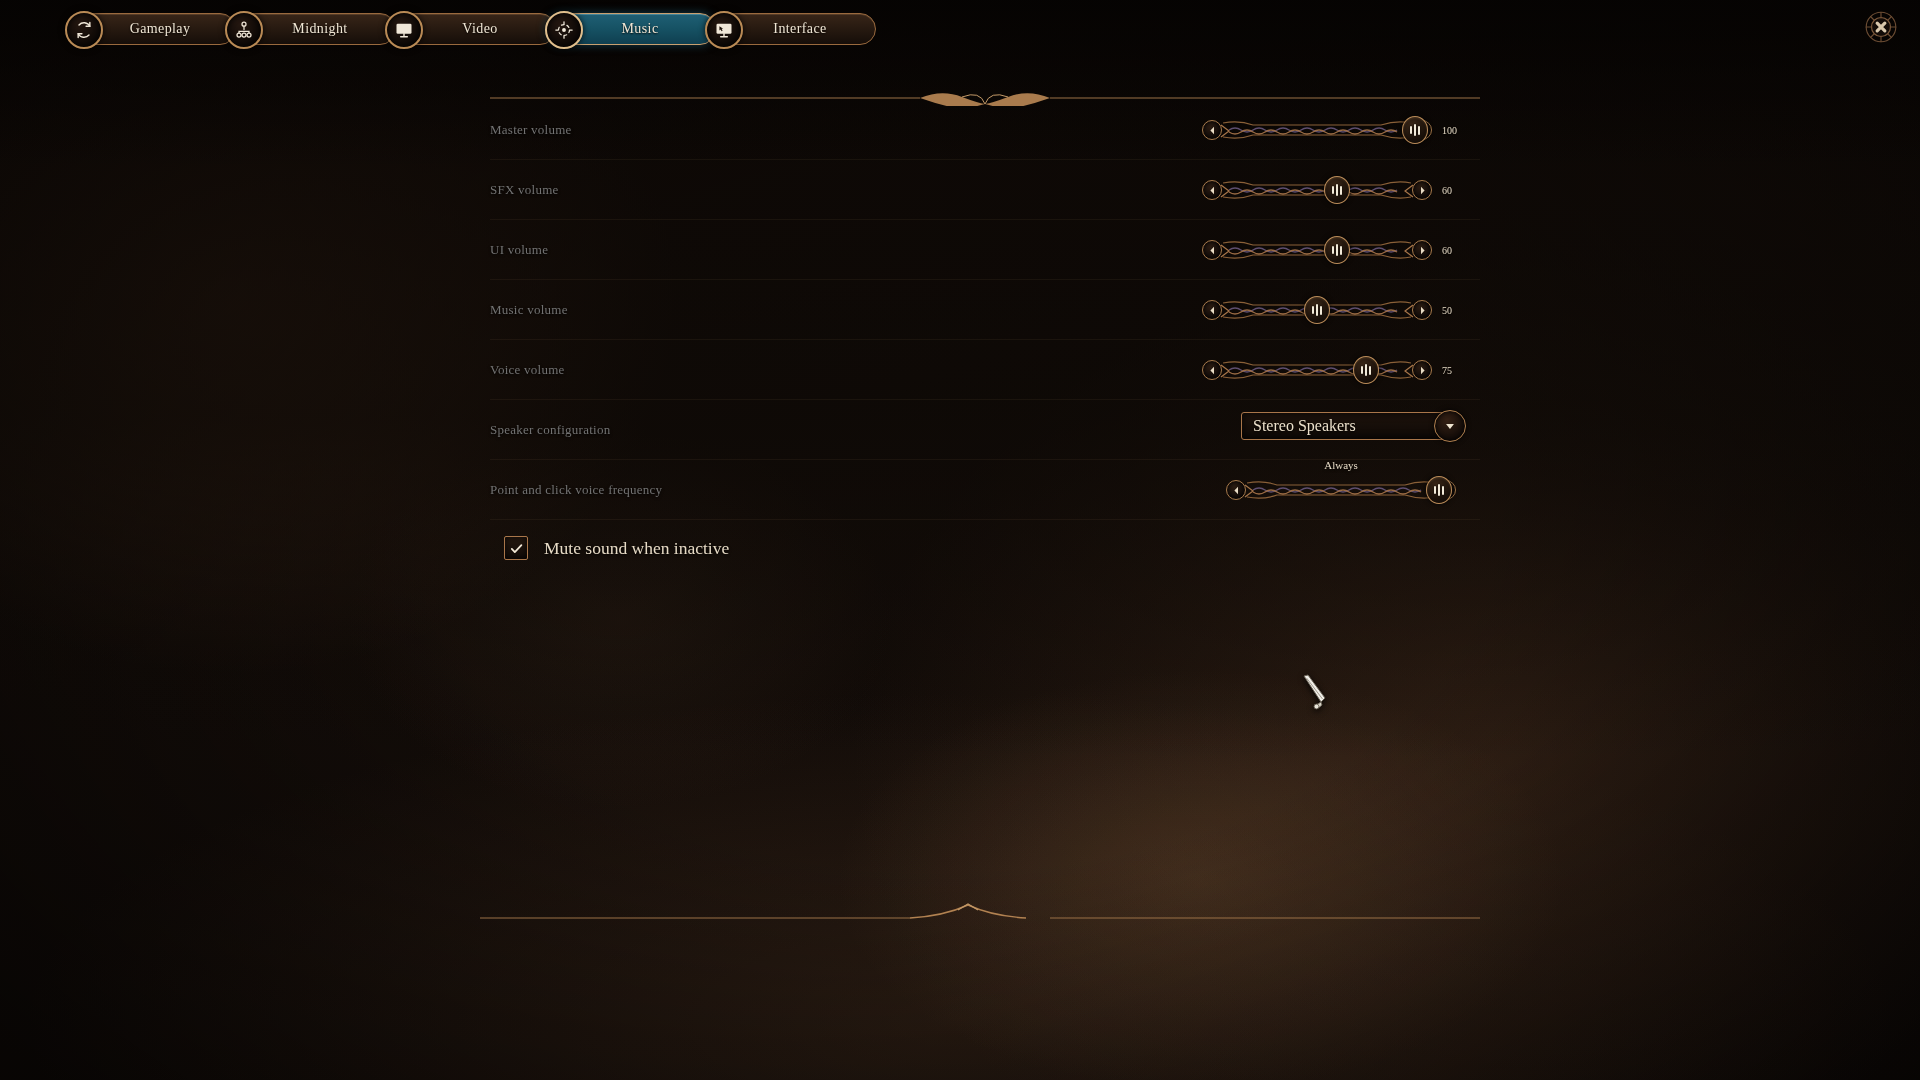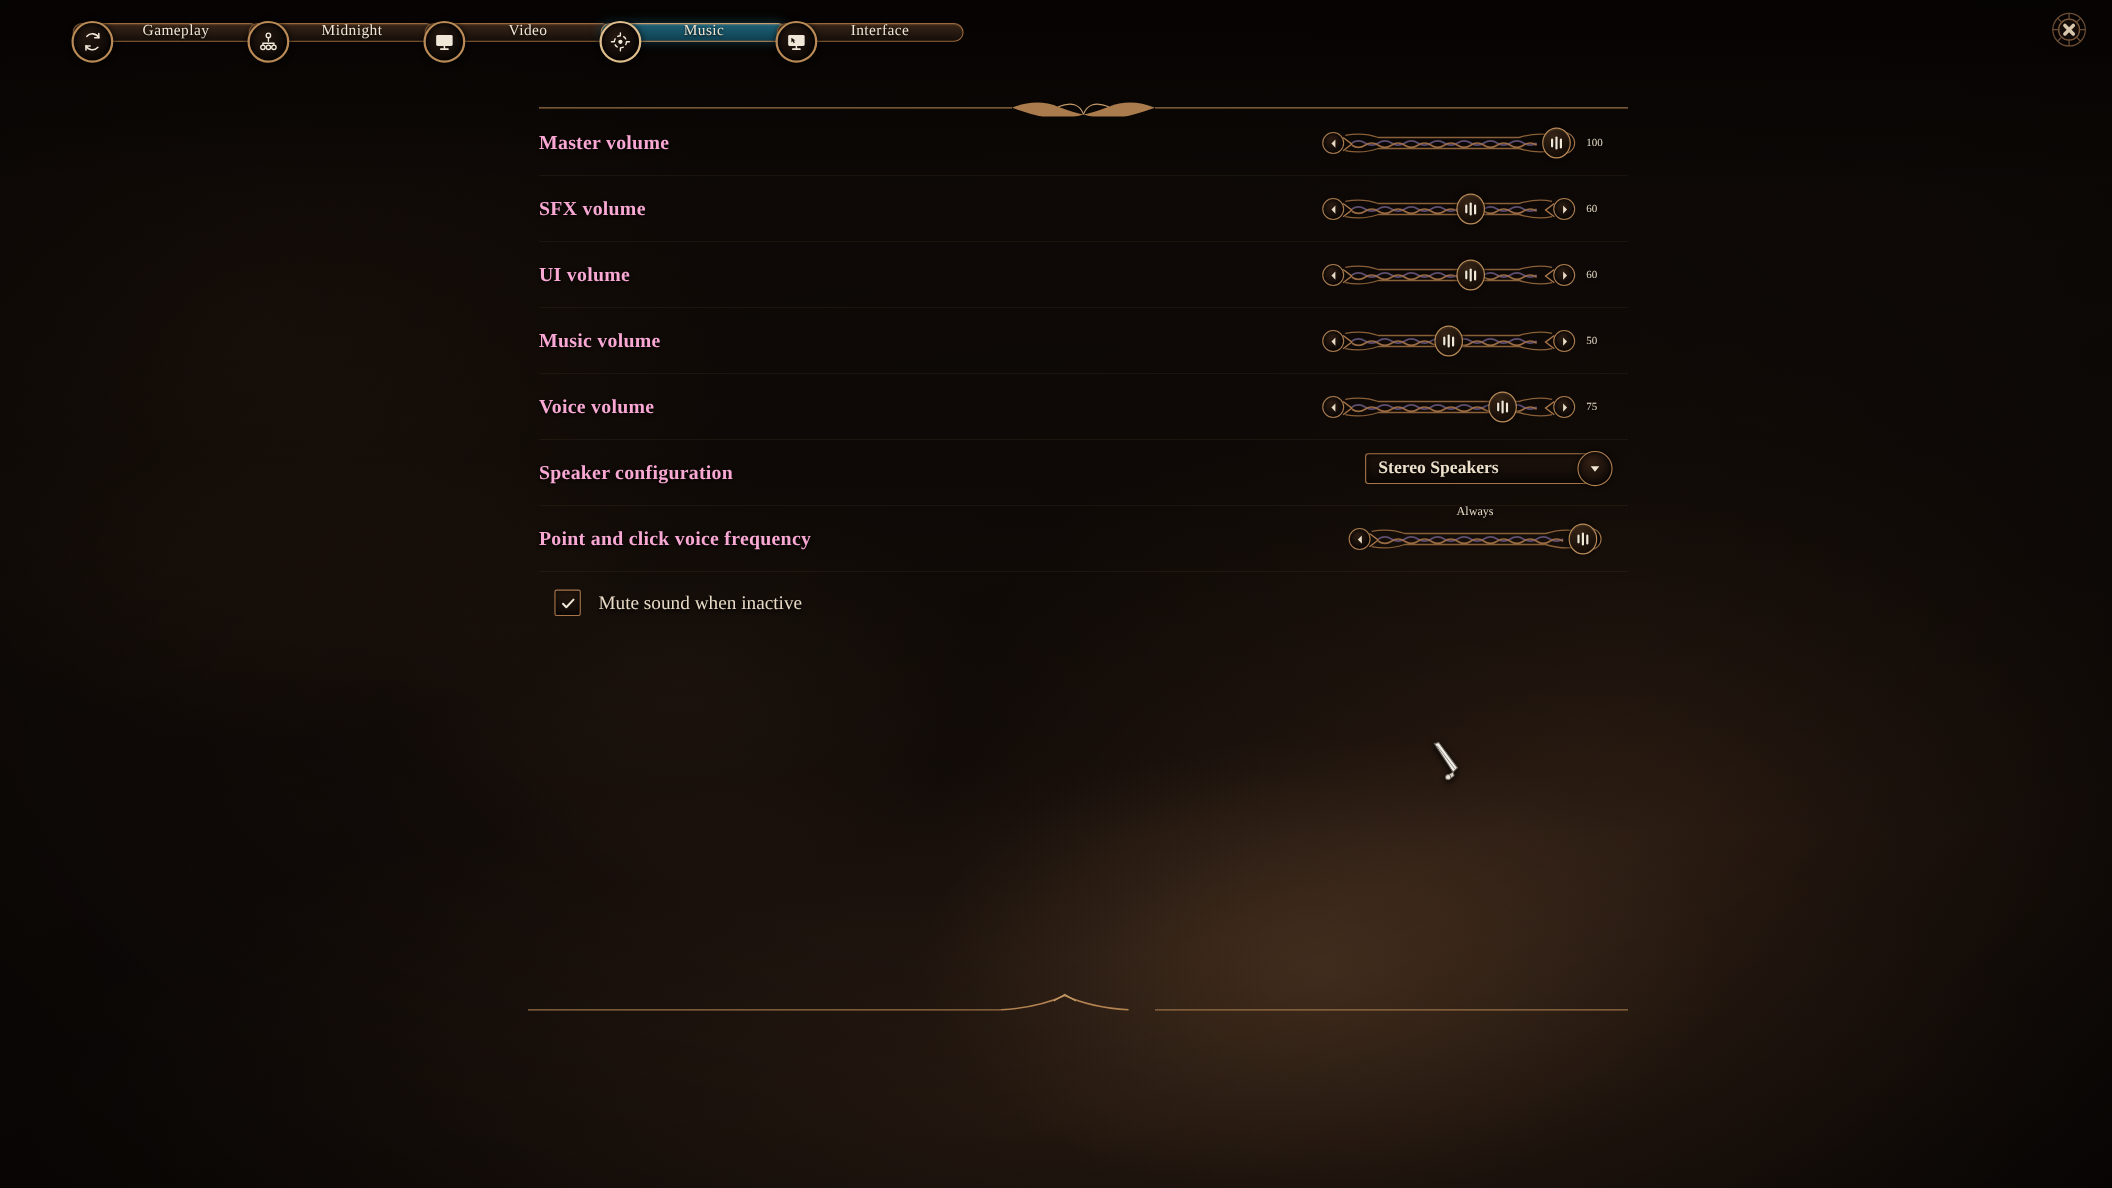--- a/index.html
+++ b/index.html
@@ -32,21 +32,21 @@
   }
   .bg-dark-top { position:absolute; left:0; top:0; width:100%; height:170px;
     background:linear-gradient(to bottom, rgba(5,3,2,0.92), rgba(5,3,2,0.0)); }
   .bg-panel { position:absolute; left:0; top:0; width:100%; height:760px;
     background:linear-gradient(to bottom, rgba(10,6,4,0.80) 0%, rgba(12,8,5,0.72) 55%, rgba(12,8,5,0.0) 100%); }
 
   
   #tabbar { position:absolute; left:66px; top:12px; height:34px; display:flex; align-items:center; z-index:6; }
   .tab { position:relative; height:32px; display:flex; align-items:center; margin-right:-10px; }
   .tab-pill {
-    height:17px; display:flex; align-items:center; justify-content:center;
+    height:32px; display:flex; align-items:center; justify-content:center;
     padding:0 26px 0 44px; min-width:170px;
     border:1px solid #9a6a3e; border-radius:16px;
     background:linear-gradient(to bottom, rgba(60,40,26,0.92), rgba(22,14,9,0.96));
     box-shadow:inset 0 1px 0 rgba(200,150,100,0.22);
     position:relative;
   }
   .tab.sel .tab-pill {
     background:linear-gradient(to bottom, #1f5f74 0%, #165264 48%, #0f3f50 100%);
     border-color:#c8a070;
     box-shadow:inset 0 1px 0 rgba(160,220,240,0.30), 0 0 10px rgba(30,110,140,0.5);
@@ -68,22 +68,22 @@
 
   
   #content { position:absolute; left:0; top:0; width:1920px; height:1080px; z-index:5; }
 
   #divider-top { position:absolute; left:490px; top:84px; width:990px; height:22px; }
 
   .rows { position:absolute; left:490px; top:100px; width:990px; }
   .row { position:relative; height:60px; display:flex; align-items:center;
     border-bottom:1px solid rgba(150,115,80,0.10); }
   .row:last-child { border-bottom:none; }
-  .row-label { font-size:18px; color:#f9a8d4; letter-spacing:.25px;
-    text-shadow:0 1px 3px rgba(0,0,0,0.9); white-space:nowrap;font-weight:bold; }
+  .row-label { font-size:13px; color:#737373; letter-spacing:.25px;
+    text-shadow:0 1px 3px rgba(0,0,0,0.9); white-space:nowrap; }
 
   .ctl { position:absolute; right:0; top:0; height:60px; display:flex; align-items:center; }
 
   
   .slider-wrap { position:relative; display:flex; align-items:center; }
   .sl-arrow { width:20px; height:20px; border-radius:50%;
     border:1.5px solid #a87b4c; background:radial-gradient(circle at 40% 32%, #2b1c12, #0c0706 80%);
     display:flex; align-items:center; justify-content:center; flex:0 0 auto;
     box-shadow:inset 0 0 4px rgba(0,0,0,0.9); cursor:pointer; position:relative; z-index:3; }
   .sl-arrow svg { width:9px; height:9px; }
@@ -99,21 +99,21 @@
     box-shadow:0 0 2px rgba(0,0,0,0.9); }
   .sl-handle .bars i:nth-child(1){ height:8px; }
   .sl-handle .bars i:nth-child(2){ height:12px; }
   .sl-handle .bars i:nth-child(3){ height:9px; }
   .sl-value { width:38px; margin-left:10px; font-size:10px; color:#e5d9c4; text-align:left;
     text-shadow:0 1px 2px rgba(0,0,0,0.9); }
   .sl-toplabel { position:absolute; left:50%; transform:translateX(-50%); top:-18px;
     font-size:11px; color:#e7dbc6; white-space:nowrap; text-shadow:0 1px 3px rgba(0,0,0,0.9); }
 
   
-  .dd { position:relative; width:225px; height:36px; display:flex; align-items:center; cursor:pointer;font-weight:bold; }
+  .dd { position:relative; width:225px; height:36px; display:flex; align-items:center; cursor:pointer; }
   .dd-field { position:absolute; left:0; top:0; width:205px; height:28px;
     border:1px solid #a9764a; border-radius:3px;
     background:linear-gradient(to bottom, rgba(30,19,12,0.96), rgba(14,9,6,0.97));
     box-shadow:inset 0 0 8px rgba(0,0,0,0.85); }
   .dd-text { position:absolute; left:12px; top:0; height:28px; display:flex; align-items:center;
     font-size:16px; color:#ece0cb; text-shadow:0 1px 2px rgba(0,0,0,0.9); z-index:2; }
   .dd-btn { position:absolute; right:0; top:-2px; width:32px; height:32px; border-radius:50%;
     border:1.5px solid #b0804f; background:radial-gradient(circle at 40% 32%, #342014, #0d0806 80%);
     display:flex; align-items:center; justify-content:center; z-index:3;
     box-shadow:0 0 5px rgba(0,0,0,0.8), inset 0 0 5px rgba(0,0,0,0.9); }

